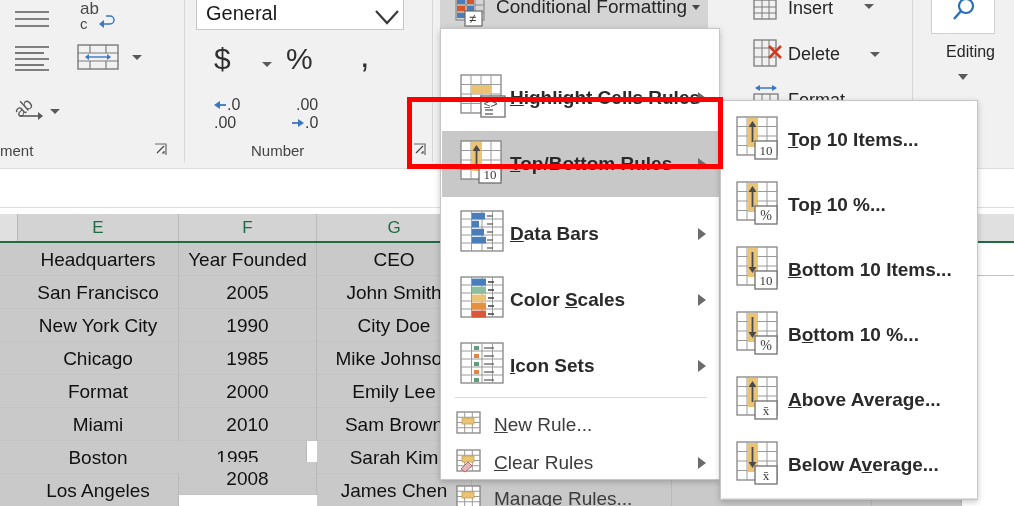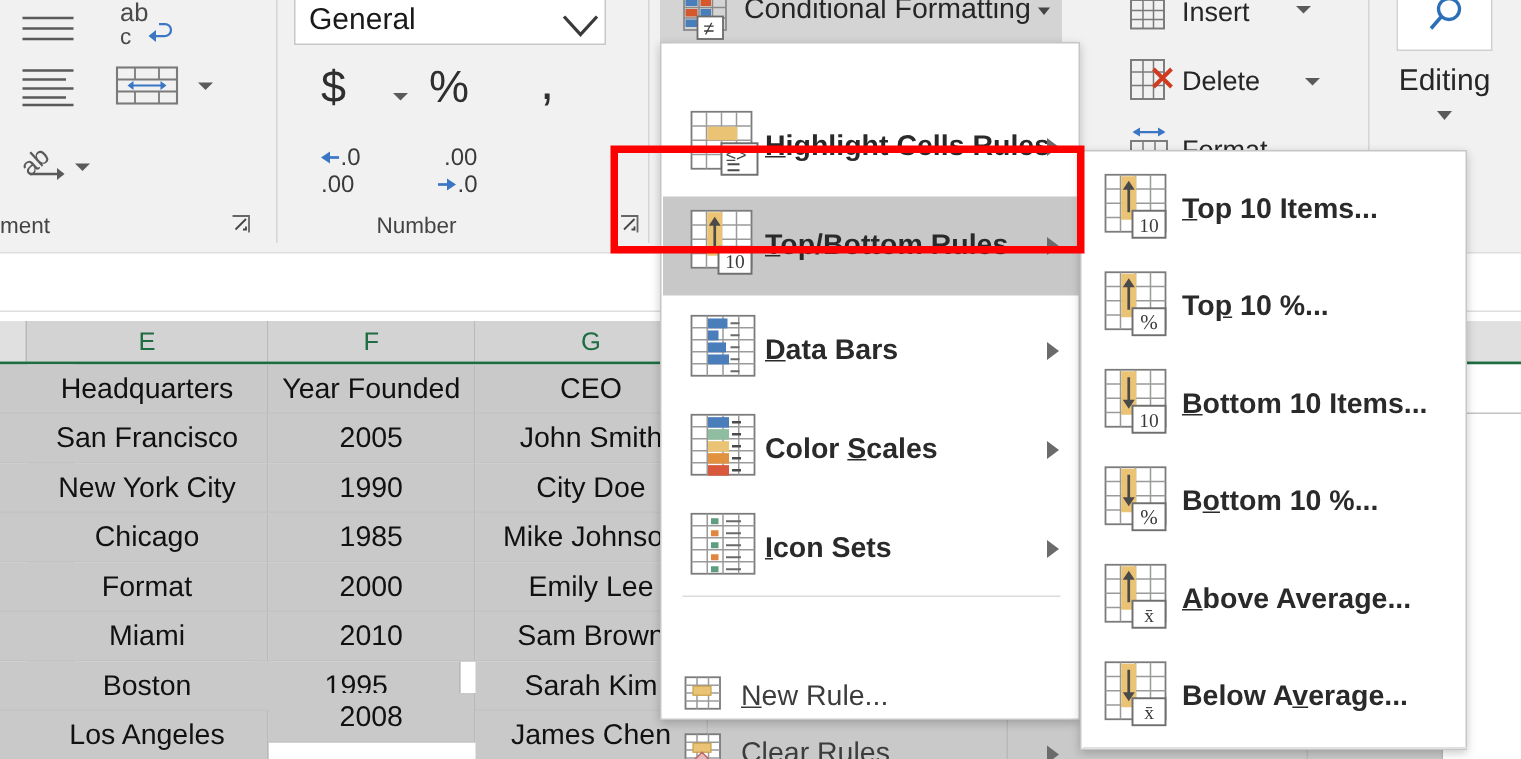--- a/index.html
+++ b/index.html
@@ -32,21 +32,21 @@
 
   
   .cf-btn{position:absolute;left:440px;top:-10px;width:268px;height:38px;background:#d4d4d4;}
   .cf-label{position:absolute;left:496px;top:-4px;font-size:19px;color:#262626;white-space:nowrap;}
   .cf-arrow{position:absolute;left:692px;top:5px;width:0;height:0;border-left:4px solid transparent;border-right:4px solid transparent;border-top:5px solid #444;}
 
   .rb-item{position:absolute;font-size:18px;color:#262626;white-space:nowrap;}
 
   
   .edit-btn{position:absolute;left:931px;top:-12px;width:64px;height:46px;background:#fff;border:1px solid #d0d0d0;box-sizing:border-box;}
-  .edit-label{position:absolute;left:931px;top:43px;width:64px;text-align:center;font-size:20px;color:#262626;}
+  .edit-label{position:absolute;left:931px;top:43px;width:64px;text-align:right;font-size:16px;color:#262626;}
   .edit-caret{position:absolute;left:958px;top:74px;width:0;height:0;border-left:5px solid transparent;border-right:5px solid transparent;border-top:6px solid #5a5a5a;}
 
   
   .fx-bar{position:absolute;left:0;top:168px;width:1014px;height:40px;background:#fff;border-top:1px solid #dedede;border-bottom:1px solid #dedede;box-sizing:border-box;}
 
   
   .grid{position:absolute;left:0;top:214px;width:1014px;height:292px;background:#fff;overflow:hidden;}
   .colhdr{position:absolute;top:0;height:27px;background:#e0e0e0;border-right:1px solid #b9b9b9;
           box-sizing:border-box;text-align:center;font-size:17px;color:#1e6c41;line-height:27px;}
   .colhdr.sel{background:#d3d3d3;}
@@ -61,21 +61,21 @@
   
   .menu{position:absolute;left:440px;top:28px;width:280px;height:452px;background:#fff;border:1px solid #c6c6c6;box-sizing:border-box;
         box-shadow:0 2px 6px rgba(0,0,0,.22);}
   .mi{position:absolute;left:1px;width:278px;height:66px;}
   .mi.hl{background:#c8c8c8;}
   .mi-label{position:absolute;left:68px;top:50%;transform:translateY(-50%);font-size:19px;color:#2a2a2a;white-space:nowrap;font-weight:bold;}
   .mi-sub{position:absolute;right:14px;top:50%;transform:translateY(-50%);width:0;height:0;
           border-top:6px solid transparent;border-bottom:6px solid transparent;border-left:8px solid #6b6b6b;}
   .mi-icon{position:absolute;left:18px;top:50%;transform:translateY(-50%);}
 
-  .mi-small{position:absolute;left:1px;width:278px;height:36px;margin-top:40px;}
+  .mi-small{position:absolute;left:1px;width:278px;height:36px;}
   .mi-small .mi-label2{position:absolute;left:52px;top:50%;transform:translateY(-50%);font-size:19px;color:#3c3c3c;white-space:nowrap;}
   .mi-small .mi-icon2{position:absolute;left:14px;top:50%;transform:translateY(-50%);}
   .menu-sep{position:absolute;left:14px;width:252px;height:1px;background:#dcdcdc;}
 
   
   .submenu{position:absolute;left:720px;top:100px;width:258px;height:400px;background:#fff;border:1px solid #c6c6c6;box-sizing:border-box;
            box-shadow:0 2px 6px rgba(0,0,0,.22);}
   .si{position:absolute;left:1px;width:256px;height:65px;}
   .si-label{position:absolute;left:66px;top:50%;transform:translateY(-50%);font-size:19px;color:#2a2a2a;white-space:nowrap;font-weight:bold;}
   .si-icon{position:absolute;left:14px;top:50%;transform:translateY(-50%);}

